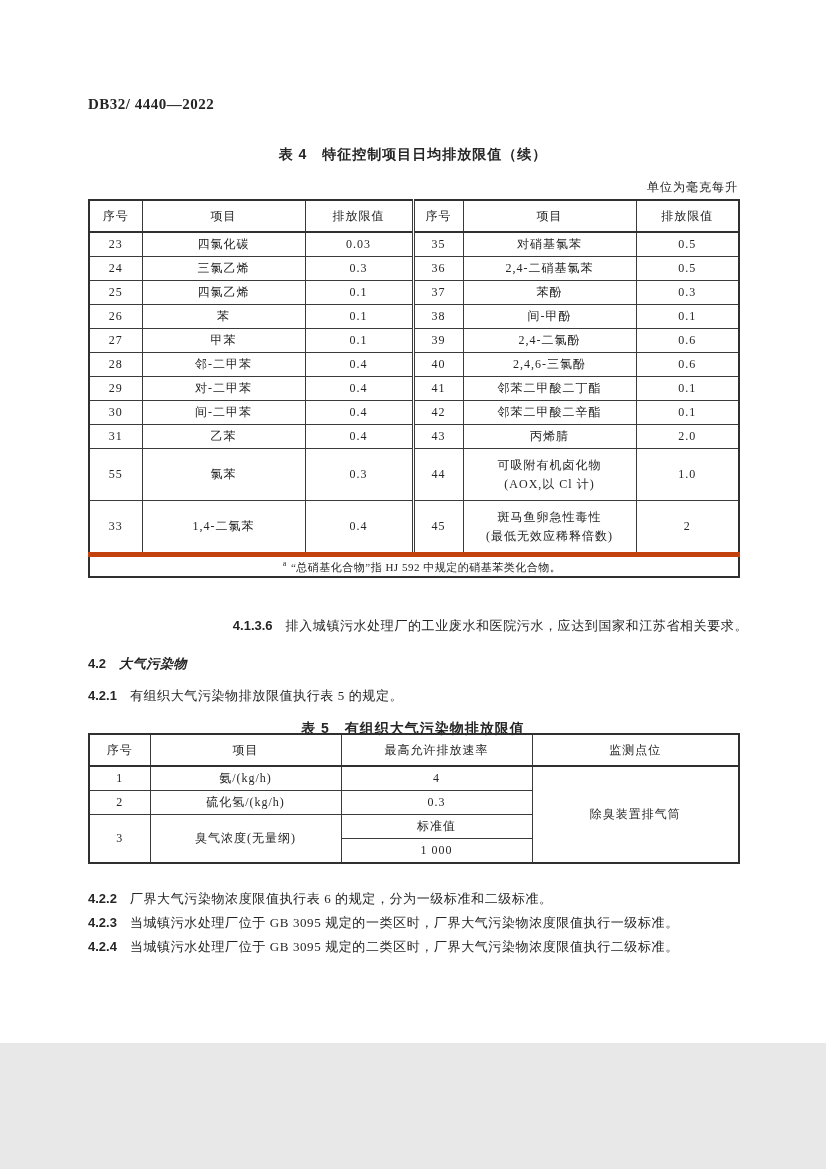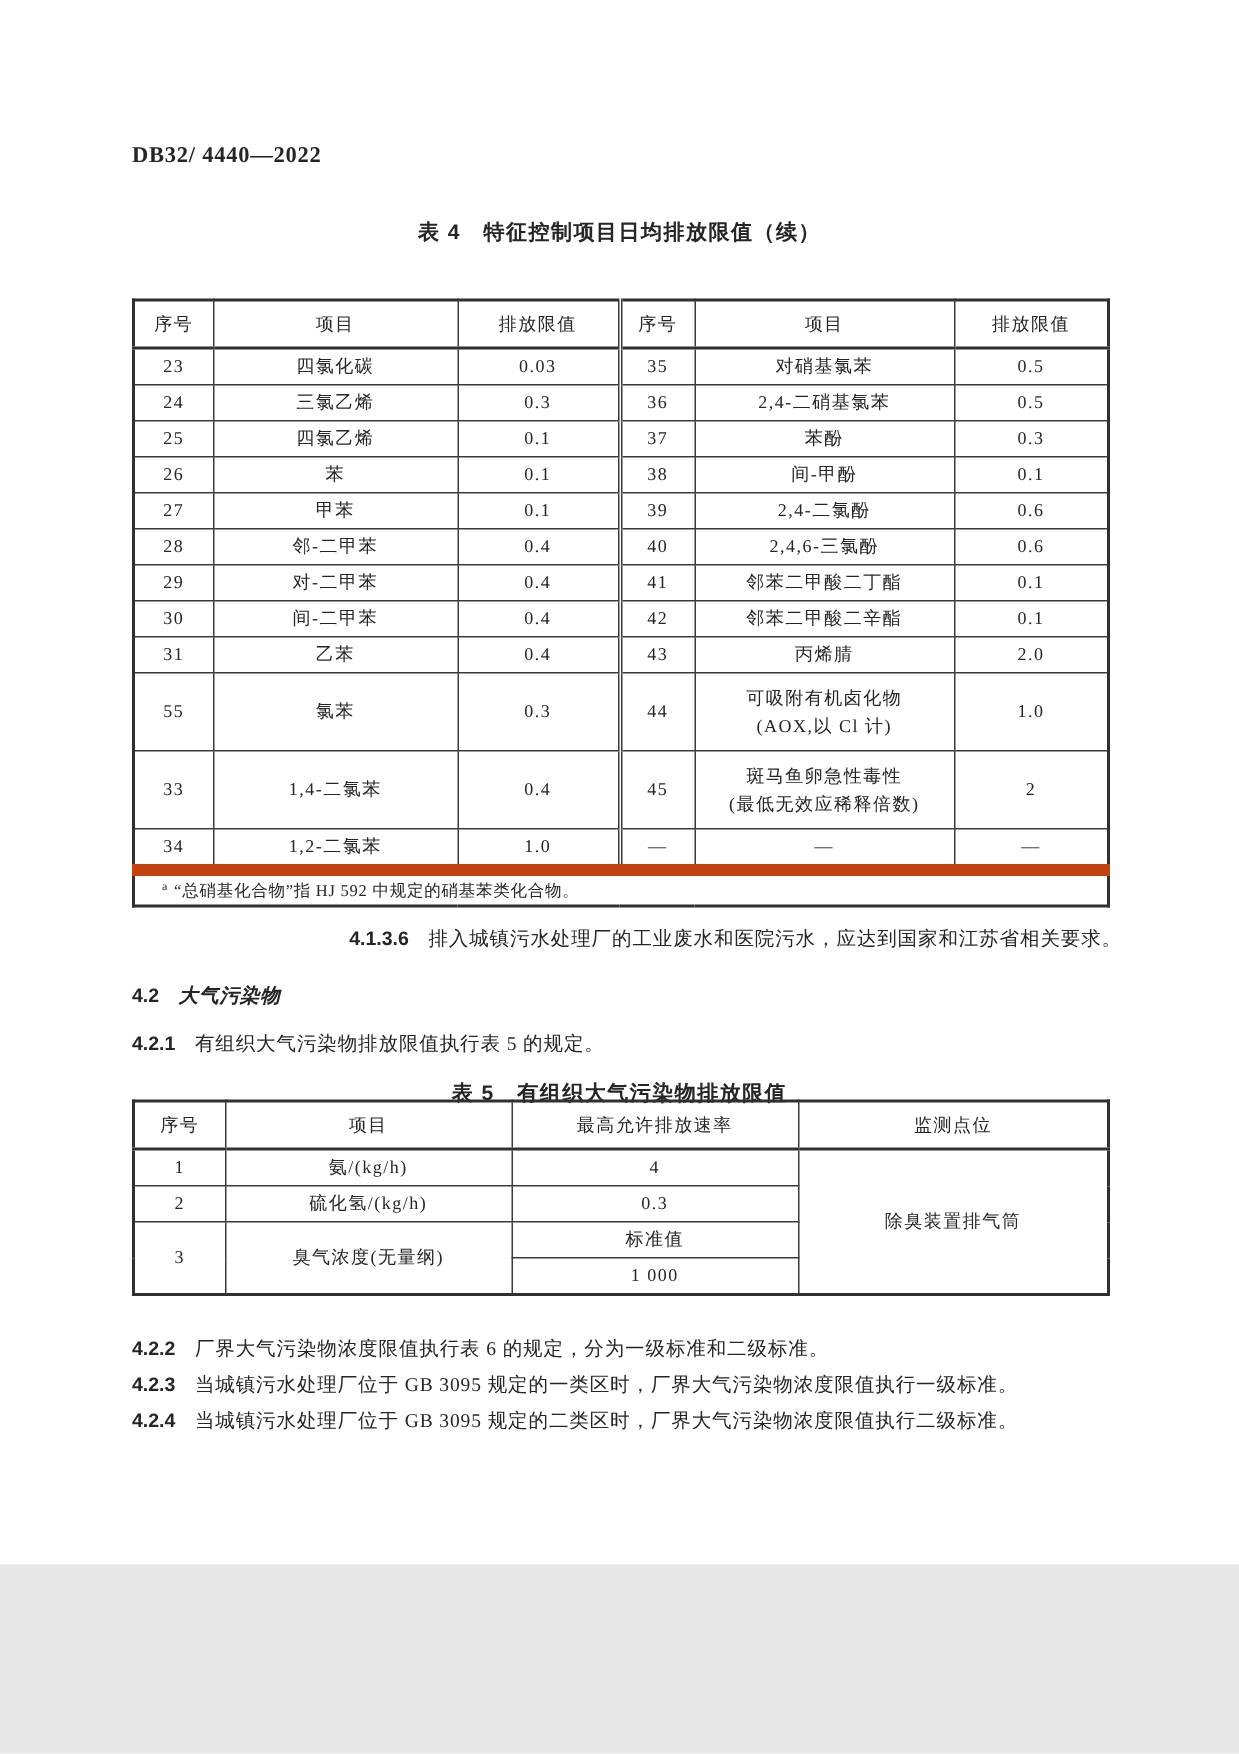--- a/index.html
+++ b/index.html
@@ -42,22 +42,22 @@
     font-weight:normal;
     padding:0 2px;
     letter-spacing:1px;
   }
   table.std{border:2px solid #303030;}
   table.std thead th{height:30px;border-bottom:2px solid #303030;}
   table.t4 tbody td{height:23px;}
   table.t4 tr.tall td{height:51px;}
   table.t4 .dbl{border-left:3px double #3a3a3a;}
   table.t4 td.footnote-cell{
-    height:19px;text-align:left;font-size:11px;
-    padding-left:18px;border-top:8px solid #c2410c;letter-spacing:.5px;
+    height:19px;text-align:center;font-size:11px;
+    padding-left:18px;border-top:5px solid #c2410c;letter-spacing:.5px;
   }
   table.t4 td.footnote-cell sup{font-size:8px;margin-right:4px;}
   table.t5 tbody td{height:23px;}
   .two-line div{line-height:1.55;}
   .clause{
     position:absolute;left:88px;width:660px;
     font-size:13px;letter-spacing:.6px;white-space:nowrap;
   }
   .clause .num{
     font-family:"Liberation Sans","DejaVu Sans",sans-serif;
@@ -79,20 +79,21 @@
   }
 </style>
 </head>
 <body>
 
 <div class="page">
 
   <div class="doc-number">DB32/ 4440—2022</div>
 
   <div class="tbl-title t4-title">表 4　特征控制项目日均排放限值（续）</div>
+  <div class="unit-note">单位为毫克每升</div>
 
   <table class="std t4">
     <colgroup>
       <col style="width:53px">
         <col style="width:163px">
         <col style="width:108px">
       <col style="width:50px">
         <col style="width:173px">
         <col style="width:103px">
     </colgroup>
@@ -195,28 +196,20 @@
         <td>1,4-二氯苯</td>
         <td>0.4</td>
         <td class="dbl">45</td>
         <td class="two-line">
           <div>斑马鱼卵急性毒性</div>
           <div>(最低无效应稀释倍数)</div>
         </td>
         <td>2</td>
       </tr>
       <tr>
-        <td>34</td>
-        <td>1,2-二氯苯</td>
-        <td>1.0</td>
-        <td class="dbl">—</td>
-        <td>—</td>
-        <td>—</td>
-      </tr>
-      <tr>
         <td class="footnote-cell" colspan="6">
           <sup>a</sup><span>“总硝基化合物”指 HJ 592 中规定的硝基苯类化合物。</span>
         </td>
       </tr>
     </tbody>
   </table>
 
   <p class="clause c4136">
     <span class="num">4.1.3.6</span><span class="txt">排入城镇污水处理厂的工业废水和医院污水，应达到国家和江苏省相关要求。</span>
   </p>

